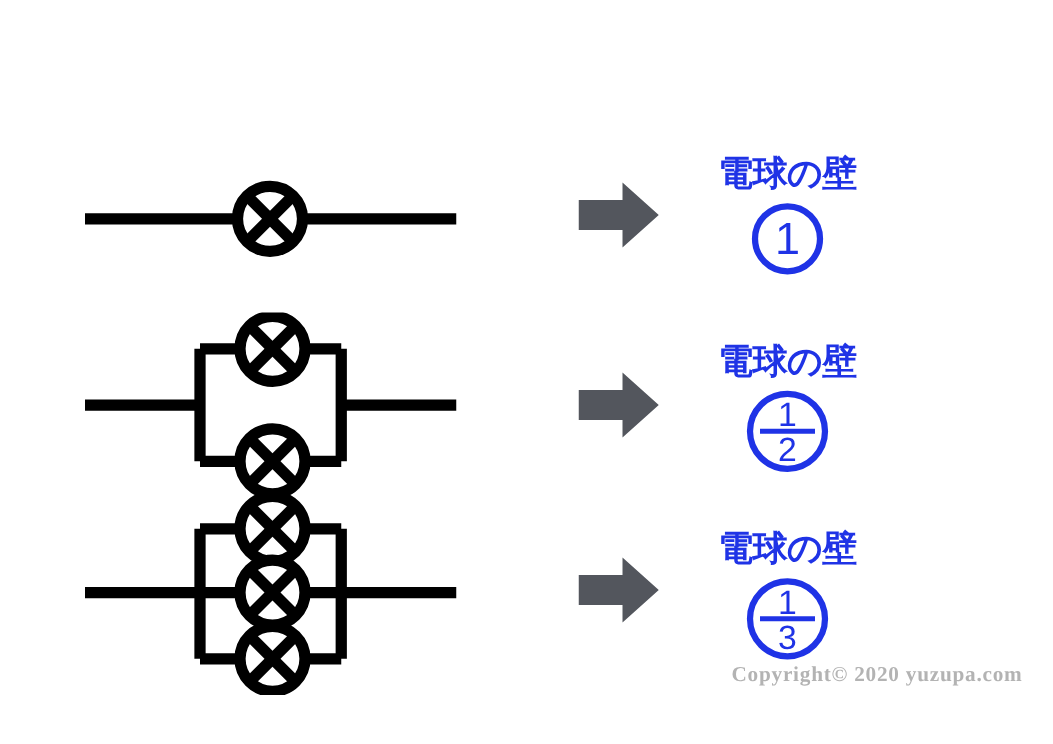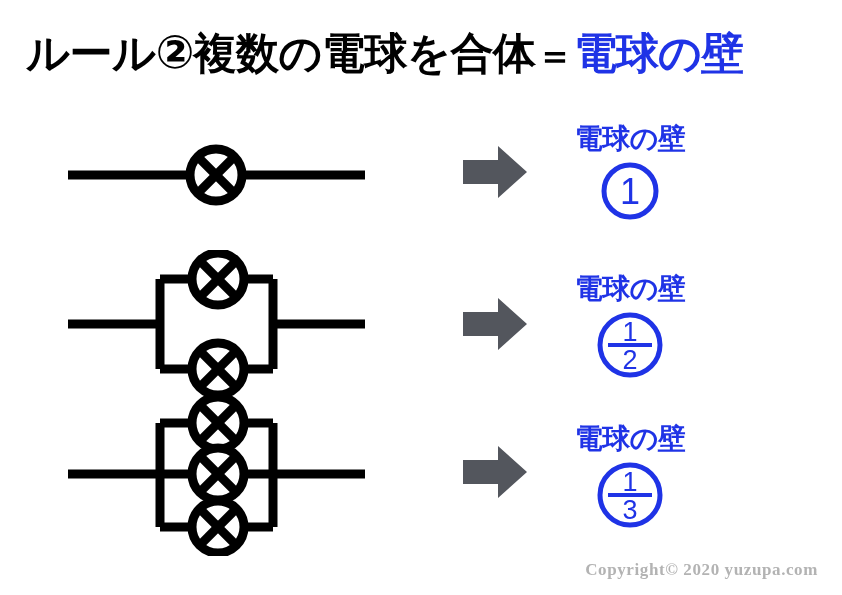--- a/index.html
+++ b/index.html
@@ -94,39 +94,36 @@
   .result-badge {
     margin-top: 4px;
     display: flex;
     justify-content: center;
   }
 
   
   .copyright {
     position: absolute;
     left: 0;
-    top: 560px;
+    top: 530px;
     width: 818px;
     text-align: right;
     font-family: "Liberation Serif", "DejaVu Serif", serif;
     font-weight: bold;
     font-size: 17px;
     letter-spacing: 0.6px;
     color: #b3b3b3;
     white-space: nowrap;
   }
 </style>
 </head>
 <body>
 
 <div id="page">
 
-  <div class="title">
-    <span class="t-seg">ルール</span><span class="t-seg t-circled">②</span><span class="t-seg">複数の電球を合体</span><span class="t-seg t-eq">＝</span><span class="t-seg t-blue">電球の壁</span>
-  </div>
 
   <div class="row" id="row-1">
     <div class="circuit">
       <svg width="330" height="120" viewBox="0 0 330 120">
         <g stroke="#000000" stroke-width="9" fill="none" stroke-linecap="butt">
 
           <line x1="13" y1="55" x2="134" y2="55"></line>
 
           <line x1="188" y1="55" x2="310" y2="55"></line>
         </g>

